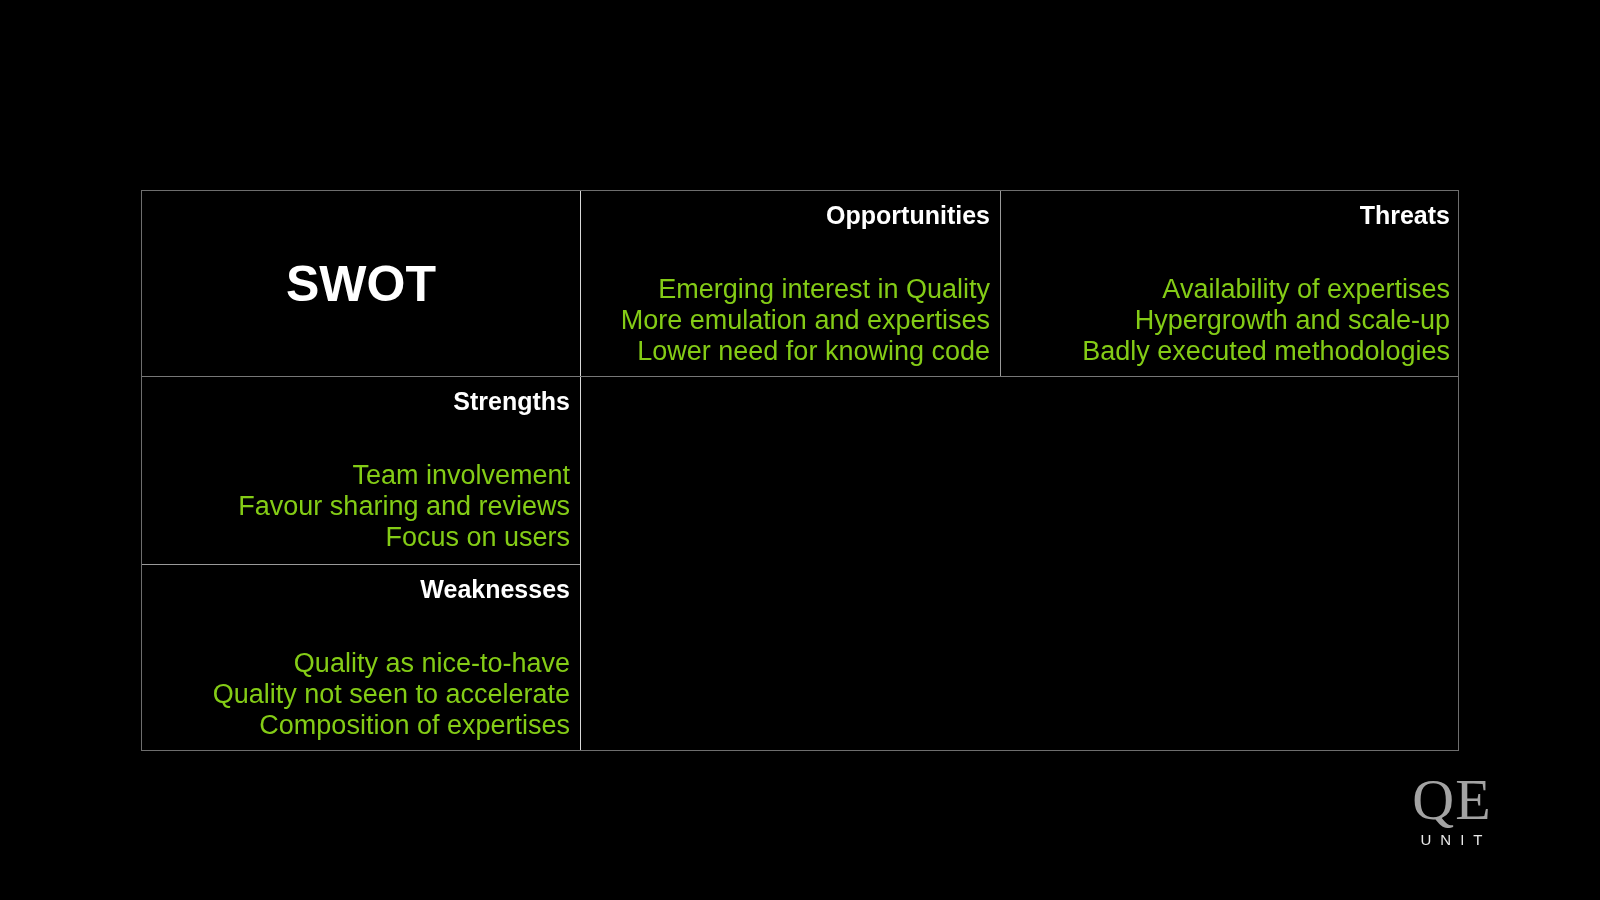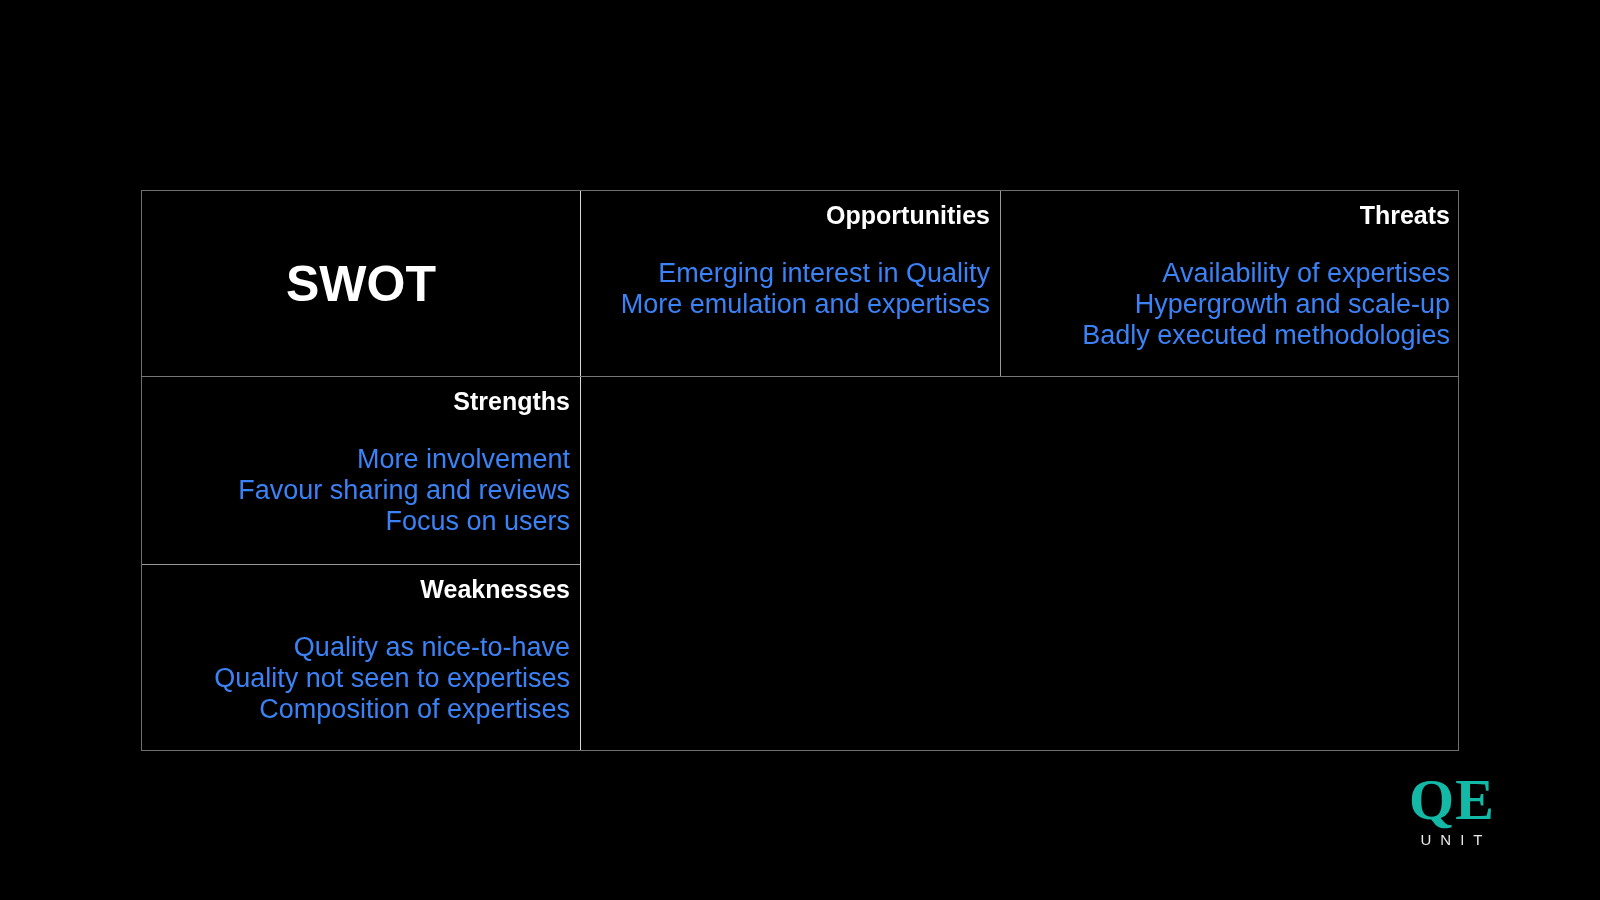--- a/index.html
+++ b/index.html
@@ -111,42 +111,42 @@
   .cell-empty         { left: 439px; top: 186px; width: 879px; height: 375px; }
 
   .cell-heading {
     font-size: 25px;
     font-weight: bold;
     color: #ffffff;
     margin-top: 9px;
     line-height: 1.2;
   }
   .cell-lines {
-    margin-top: 28px;
+    margin-top: 44px;
     font-size: 27px;
     font-weight: normal;
     line-height: 31px;
-    color: #3b82f6;
+    color: #84cc16;
   }
   .cell-lines div { white-space: nowrap; }
 
   
   .logo {
     position: absolute;
     right: 88px;
     bottom: 52px;
     text-align: center;
     width: 120px;
   }
   .logo-mark {
     font-family: "Liberation Serif", serif;
     font-size: 58px;
-    font-weight: bold;
+    font-weight: normal;
     line-height: 0.95;
-    color: #14b8a6;
+    color: #a3a3a3;
     letter-spacing: 1px;
   }
   .logo-sub {
     font-family: "Liberation Sans", sans-serif;
     font-size: 15px;
     letter-spacing: 9px;
     color: #e8e8e8;
     margin-top: 4px;
     margin-left: 8px;
   }
@@ -166,46 +166,47 @@
 
     <div class="cell cell-swot">
       <div class="swot-word">SWOT</div>
     </div>
 
     <div class="cell cell-opportunities">
       <div class="cell-heading">Opportunities</div>
       <div class="cell-lines">
         <div>Emerging interest in Quality</div>
         <div>More emulation and expertises</div>
+        <div>Lower need for knowing code</div>
       </div>
     </div>
 
     <div class="cell cell-threats">
       <div class="cell-heading">Threats</div>
       <div class="cell-lines">
         <div>Availability of expertises</div>
         <div>Hypergrowth and scale-up</div>
         <div>Badly executed methodologies</div>
       </div>
     </div>
 
     <div class="cell cell-strengths">
       <div class="cell-heading">Strengths</div>
       <div class="cell-lines">
-        <div>More involvement</div>
+        <div>Team involvement</div>
         <div>Favour sharing and reviews</div>
         <div>Focus on users</div>
       </div>
     </div>
 
     <div class="cell cell-weaknesses">
       <div class="cell-heading">Weaknesses</div>
       <div class="cell-lines">
         <div>Quality as nice-to-have</div>
-        <div>Quality not seen to expertises</div>
+        <div>Quality not seen to accelerate</div>
         <div>Composition of expertises</div>
       </div>
     </div>
 
     <div class="cell cell-empty"></div>
 
   </div>
 
   <div class="logo">
     <div class="logo-mark">QE</div>

